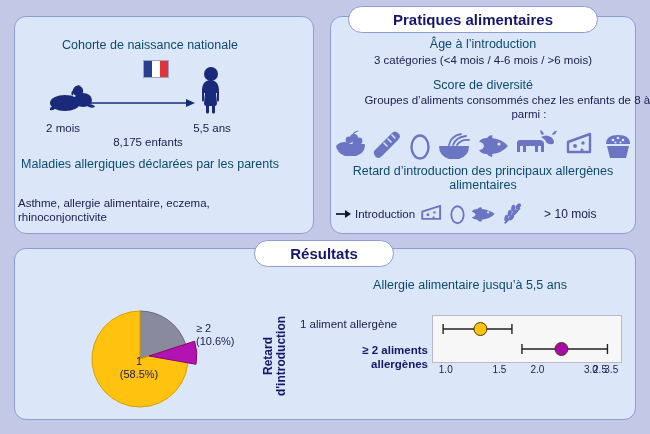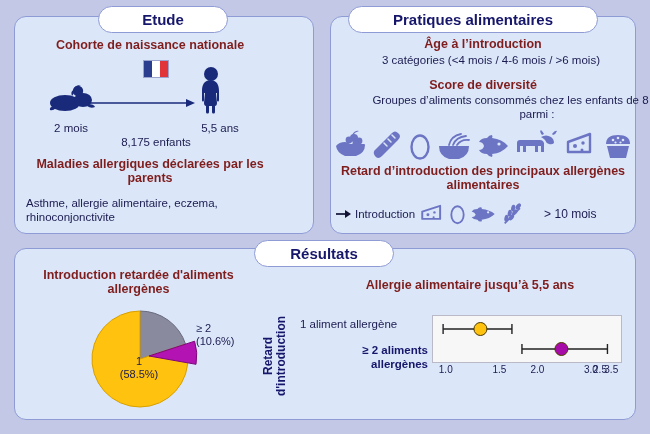--- a/index.html
+++ b/index.html
@@ -33,22 +33,22 @@
     font-weight:bold;
     color:#16166b;
     z-index:5;
     box-sizing:border-box;
   }
   #pill-etude{left:98px;top:6px;width:130px;height:27px;font-size:15px;}
   #pill-pratiques{left:348px;top:6px;width:250px;height:27px;font-size:15px;}
   #pill-resultats{left:254px;top:240px;width:140px;height:27px;font-size:15px;}
 
   
-  .bold-hd{font-weight:bold;color:#7f1d1d;text-align:center;line-height:1.12;}
-  .norm{color:#1b1b4f;text-align:center;line-height:1.2;margin-left:8px;}
+  .bold-hd{font-weight:normal;color:#0c4a6e;text-align:center;line-height:1.12;}
+  .norm{color:#1b1b4f;text-align:center;line-height:1.2;}
   .left{text-align:left;}
 
   
   #etude-title{position:absolute;left:14px;top:38px;width:272px;font-size:12.5px;}
   #flag{position:absolute;left:143px;top:60px;width:26px;height:18px;
         border:1px solid #9aa4cf;box-sizing:border-box;display:flex;}
   #flag i{display:block;height:100%;flex:1;}
   .fl-b{background:#2b3d8f;}
   .fl-w{background:#ffffff;}
   .fl-r{background:#e0333a;}
@@ -100,21 +100,20 @@
 
   svg{display:block;overflow:visible;}
 </style>
 </head>
 <body>
 
 <div id="root">
 
   <div class="panel" id="panel-etude"></div>
 
-  <div class="pill" id="pill-etude">Etude</div>
 
   <div class="bold-hd" id="etude-title">Cohorte de naissance nationale</div>
 
   <div id="flag">
     <i class="fl-b"></i>
       <i class="fl-w"></i>
       <i class="fl-r"></i>
   </div>
 
   <div id="baby-icon">
@@ -298,21 +297,20 @@
       </g>
         </svg>
     </span>
     <span class="gt">&gt;  10 mois</span>
   </div>
 
   <div class="panel" id="panel-resultats"></div>
 
   <div class="pill" id="pill-resultats">Résultats</div>
 
-  <div class="bold-hd" id="res-title-left">Introduction retardée d'aliments allergènes</div>
 
   <div id="pie-wrap">
     <svg width="180" height="100" viewBox="0 0 180 100">
 
       <path d="M66 54 L66 6 A48 48 0 0 1 111.6 39.2 Z" fill="#8a8a9e" stroke="#6a6a7e" stroke-width="1"></path>
 
       <path d="M66 54 L111.6 39.2 A48 48 0 1 1 66 6 Z" fill="#ffc20e" stroke="#d8a000" stroke-width="1" transform="translate(0,0)"></path>
 
       <g transform="translate(9,-3)">
         <path d="M66 54 L111.6 39.2 A48 48 0 0 1 113 62.3 Z" fill="#b213b2" stroke="#7d087d" stroke-width="1"></path>

